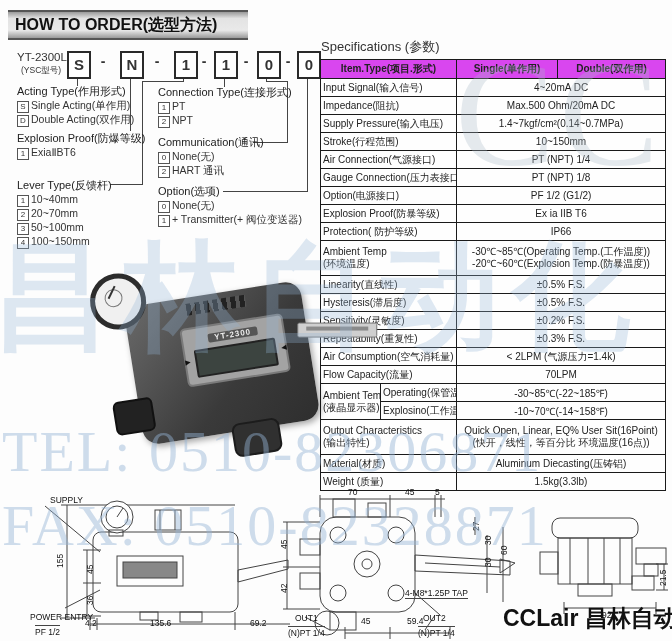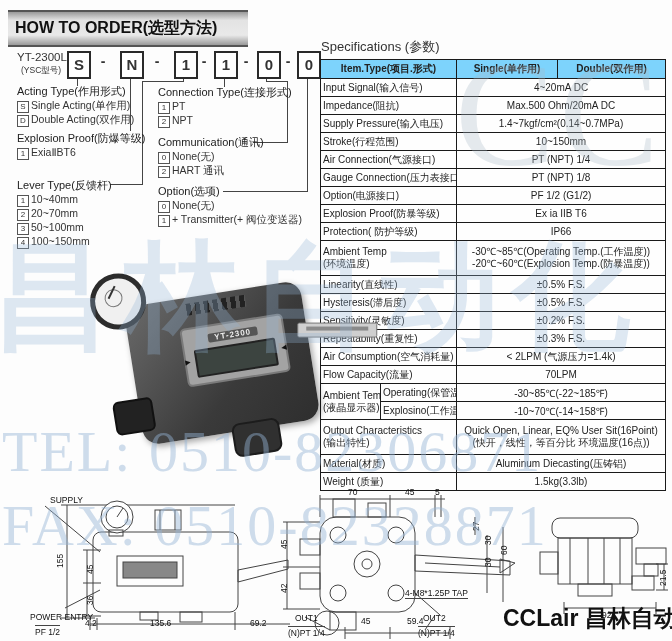--- a/index.html
+++ b/index.html
@@ -9,21 +9,21 @@
   .wm{position:absolute;pointer-events:none;white-space:nowrap;z-index:40;}
   .wm-cc{left:455px;top:28px;font-family:"Liberation Serif",serif;font-size:150px;
          color:rgba(168,184,200,0.30);letter-spacing:4px;}
   .wm-cn{left:-8px;top:218px;font-size:118px;font-weight:bold;letter-spacing:12px;
          color:rgba(150,182,214,0.30);}
   .wm-tel{left:2px;top:418px;font-family:"Liberation Serif",serif;font-size:58px;
           letter-spacing:2px;color:rgba(148,180,212,0.45);}
   .wm-fax{left:2px;top:492px;font-family:"Liberation Serif",serif;font-size:58px;
           letter-spacing:2px;color:rgba(148,180,212,0.45);}
   
-  .hdrbar{position:absolute;left:8px;top:10px;width:240px;height:37px;
+  .hdrbar{position:absolute;left:8px;top:10px;width:240px;height:30px;
           background:linear-gradient(#9a9a9a,#e3e3e3 25%,#e9e9e9 70%,#9a9a9a);
           border-top:2px solid #555;border-bottom:2px solid #555;
           display:flex;align-items:center;padding-left:7px;box-sizing:border-box;}
   .hdrbar span{font-size:16px;font-weight:bold;color:#111;letter-spacing:0px;}
   
   .model{position:absolute;left:17px;top:52px;font-size:11.5px;color:#333;line-height:11px;}
   .model .sub{font-size:8.5px;display:block;margin-top:2px;margin-left:4px;}
   .cbox{position:absolute;top:51px;width:20px;height:24px;background:#fff;
         border:2px solid #2a2a2a;font-size:15px;font-weight:bold;color:#333;
         text-align:center;line-height:24px;z-index:3;}
@@ -37,21 +37,21 @@
   .obox{display:inline-block;width:10px;height:10px;line-height:10px;border:1px solid #555;
         font-size:8px;text-align:center;margin-right:2px;vertical-align:0px;background:#fff;}
   
   .spec{position:absolute;left:320px;top:38px;z-index:3;}
   .spec-title{font-size:13px;color:#333;margin:0 0 3px 1px;}
   table.sp{border-collapse:collapse;table-layout:fixed;width:345px;background:rgba(255,255,255,0.55);}
   table.sp col.c1{width:60px;} table.sp col.c2{width:76px;}
   table.sp col.c3{width:101px;} table.sp col.c4{width:108px;}
   table.sp th,table.sp td{border:1px solid #1a1a1a;font-size:10px;color:#222;
         padding:0 2px;white-space:nowrap;overflow:hidden;}
-  table.sp th{height:18px;background:#7dd3fc;font-weight:bold;text-align:center;}
+  table.sp th{height:18px;background:#d946ef;font-weight:bold;text-align:center;}
   table.sp td{height:17px;}
   td.lab{text-align:left;padding-left:3px;}
   td.val{text-align:center;}
   tr.tall td{height:34px;}
   .two{line-height:12px;}
   .sm{font-size:9.3px;}
   
   .photo{position:absolute;left:105px;top:255px;width:215px;height:205px;z-index:4;}
   .ph-body{position:absolute;left:28px;top:38px;width:178px;height:140px;
            background:linear-gradient(135deg,#6a6a6a,#3a3a3a 60%,#2e2e2e);

